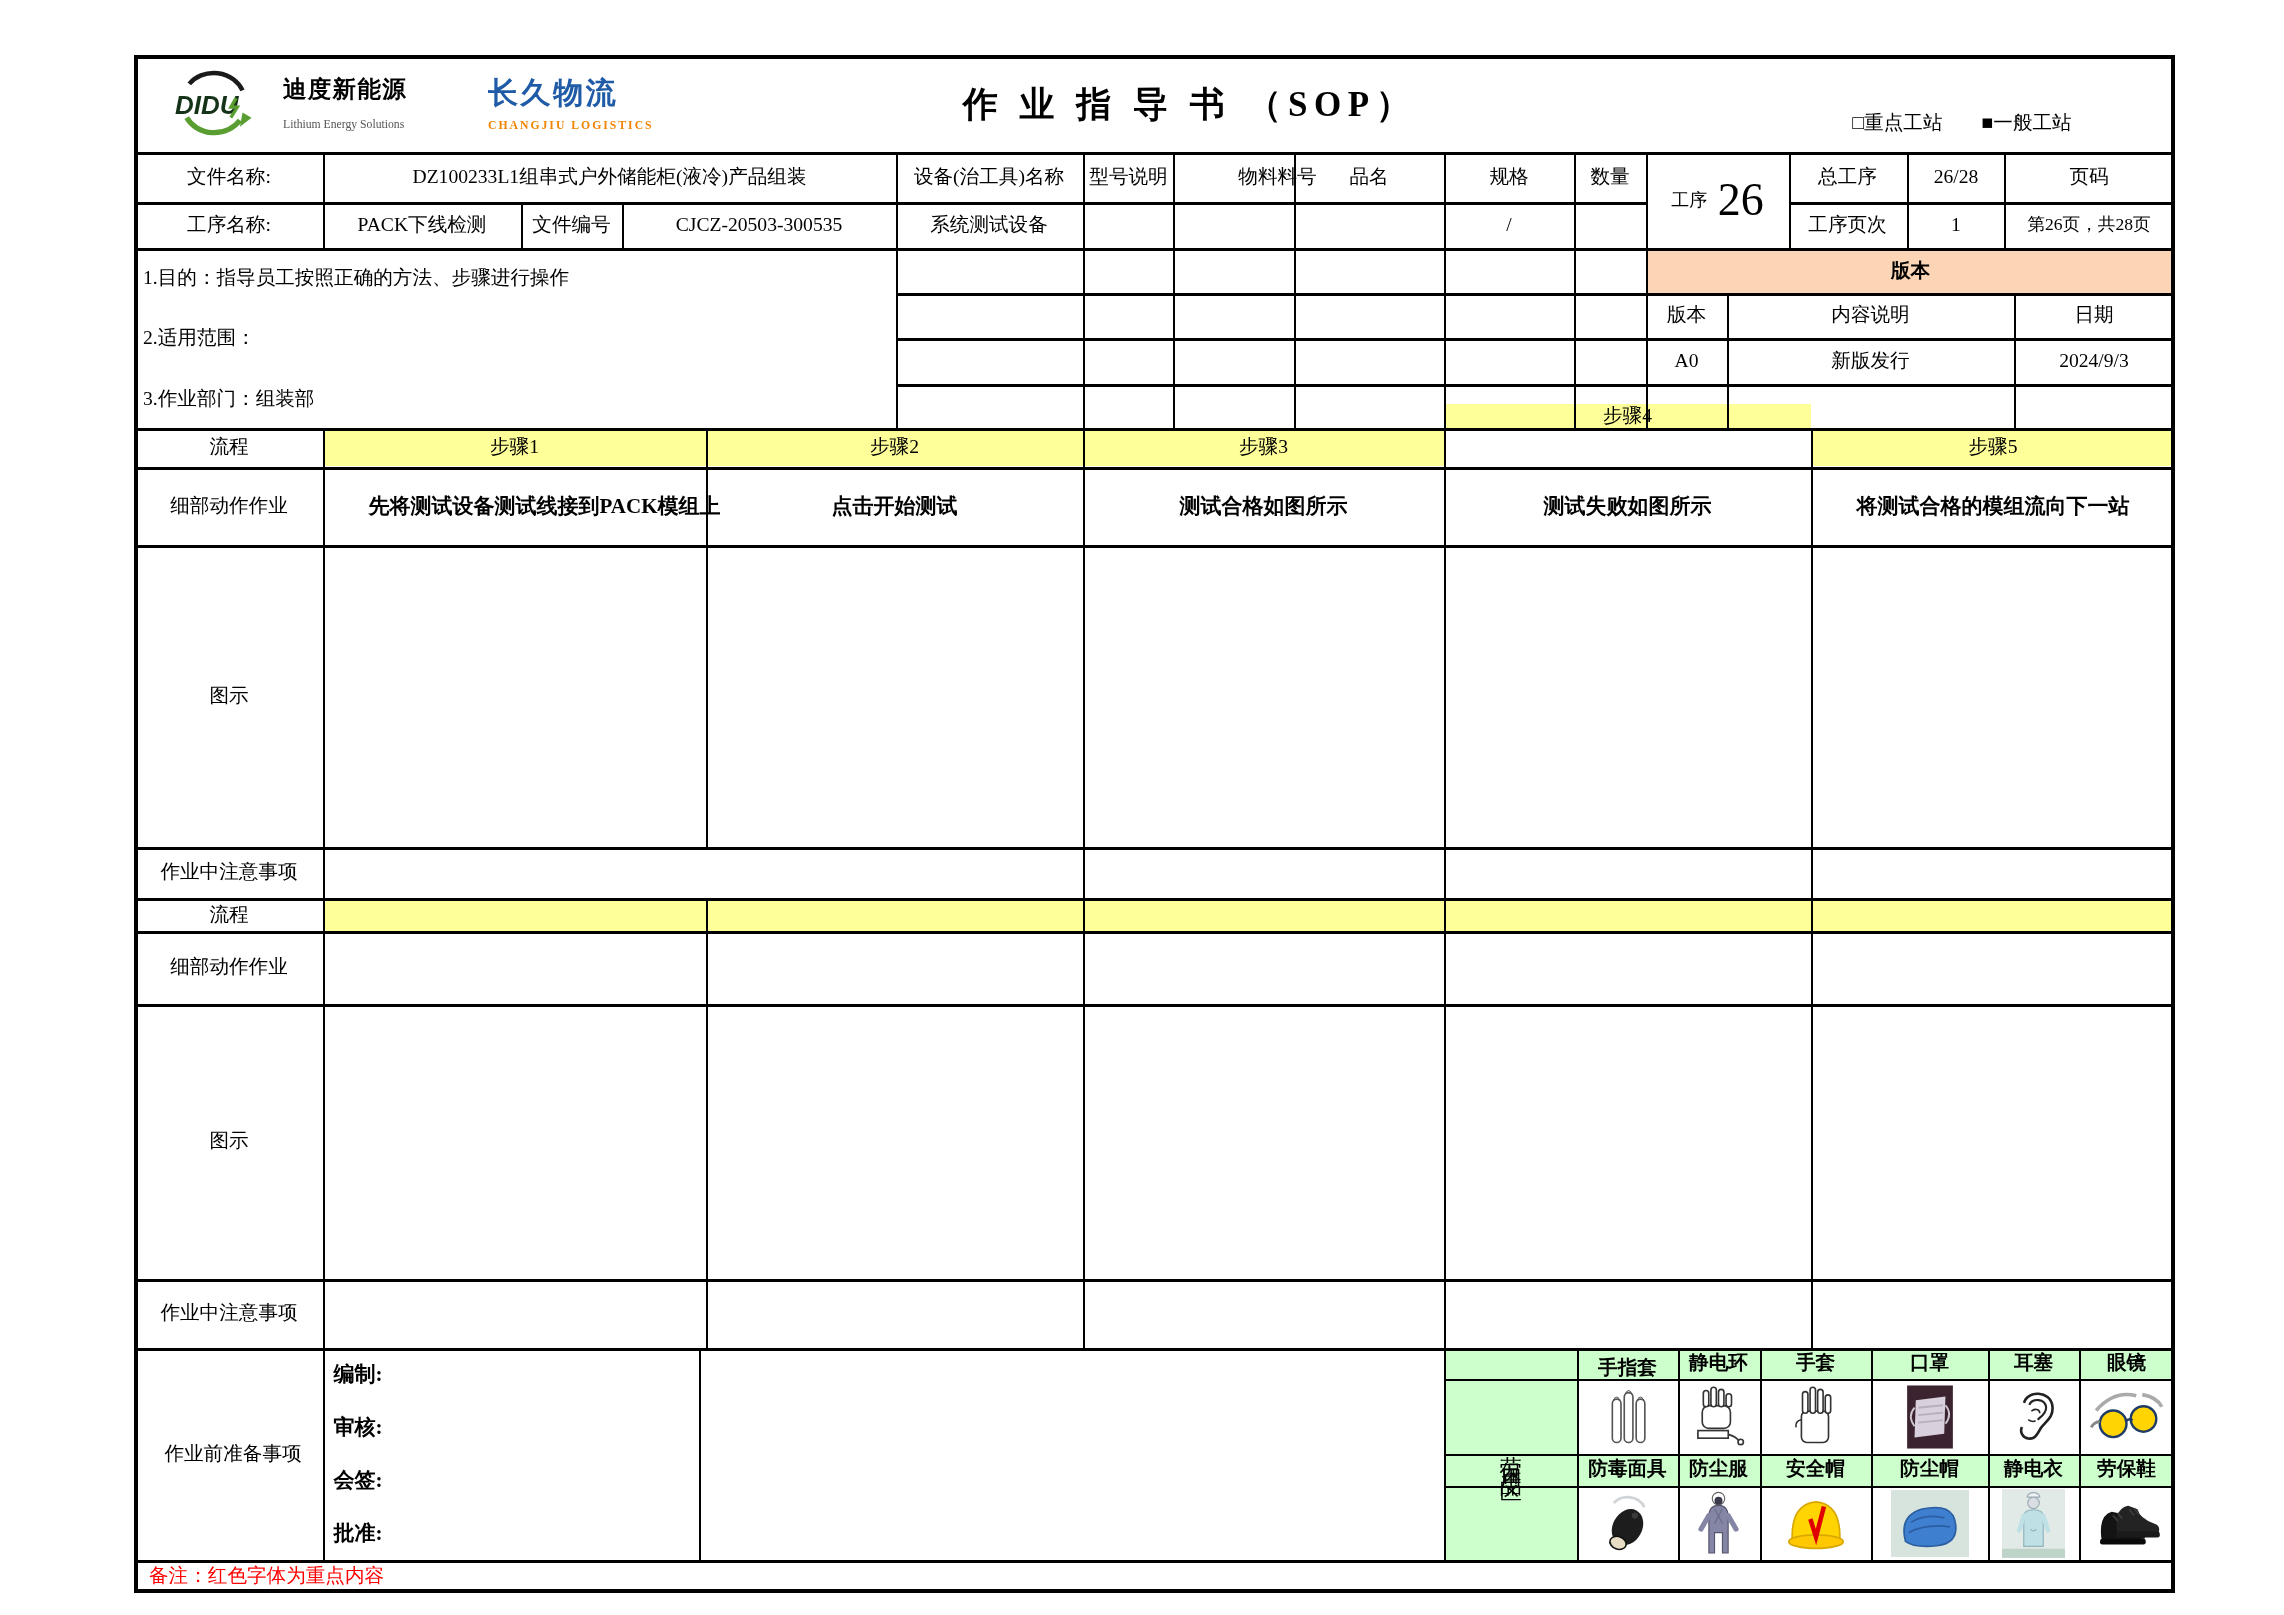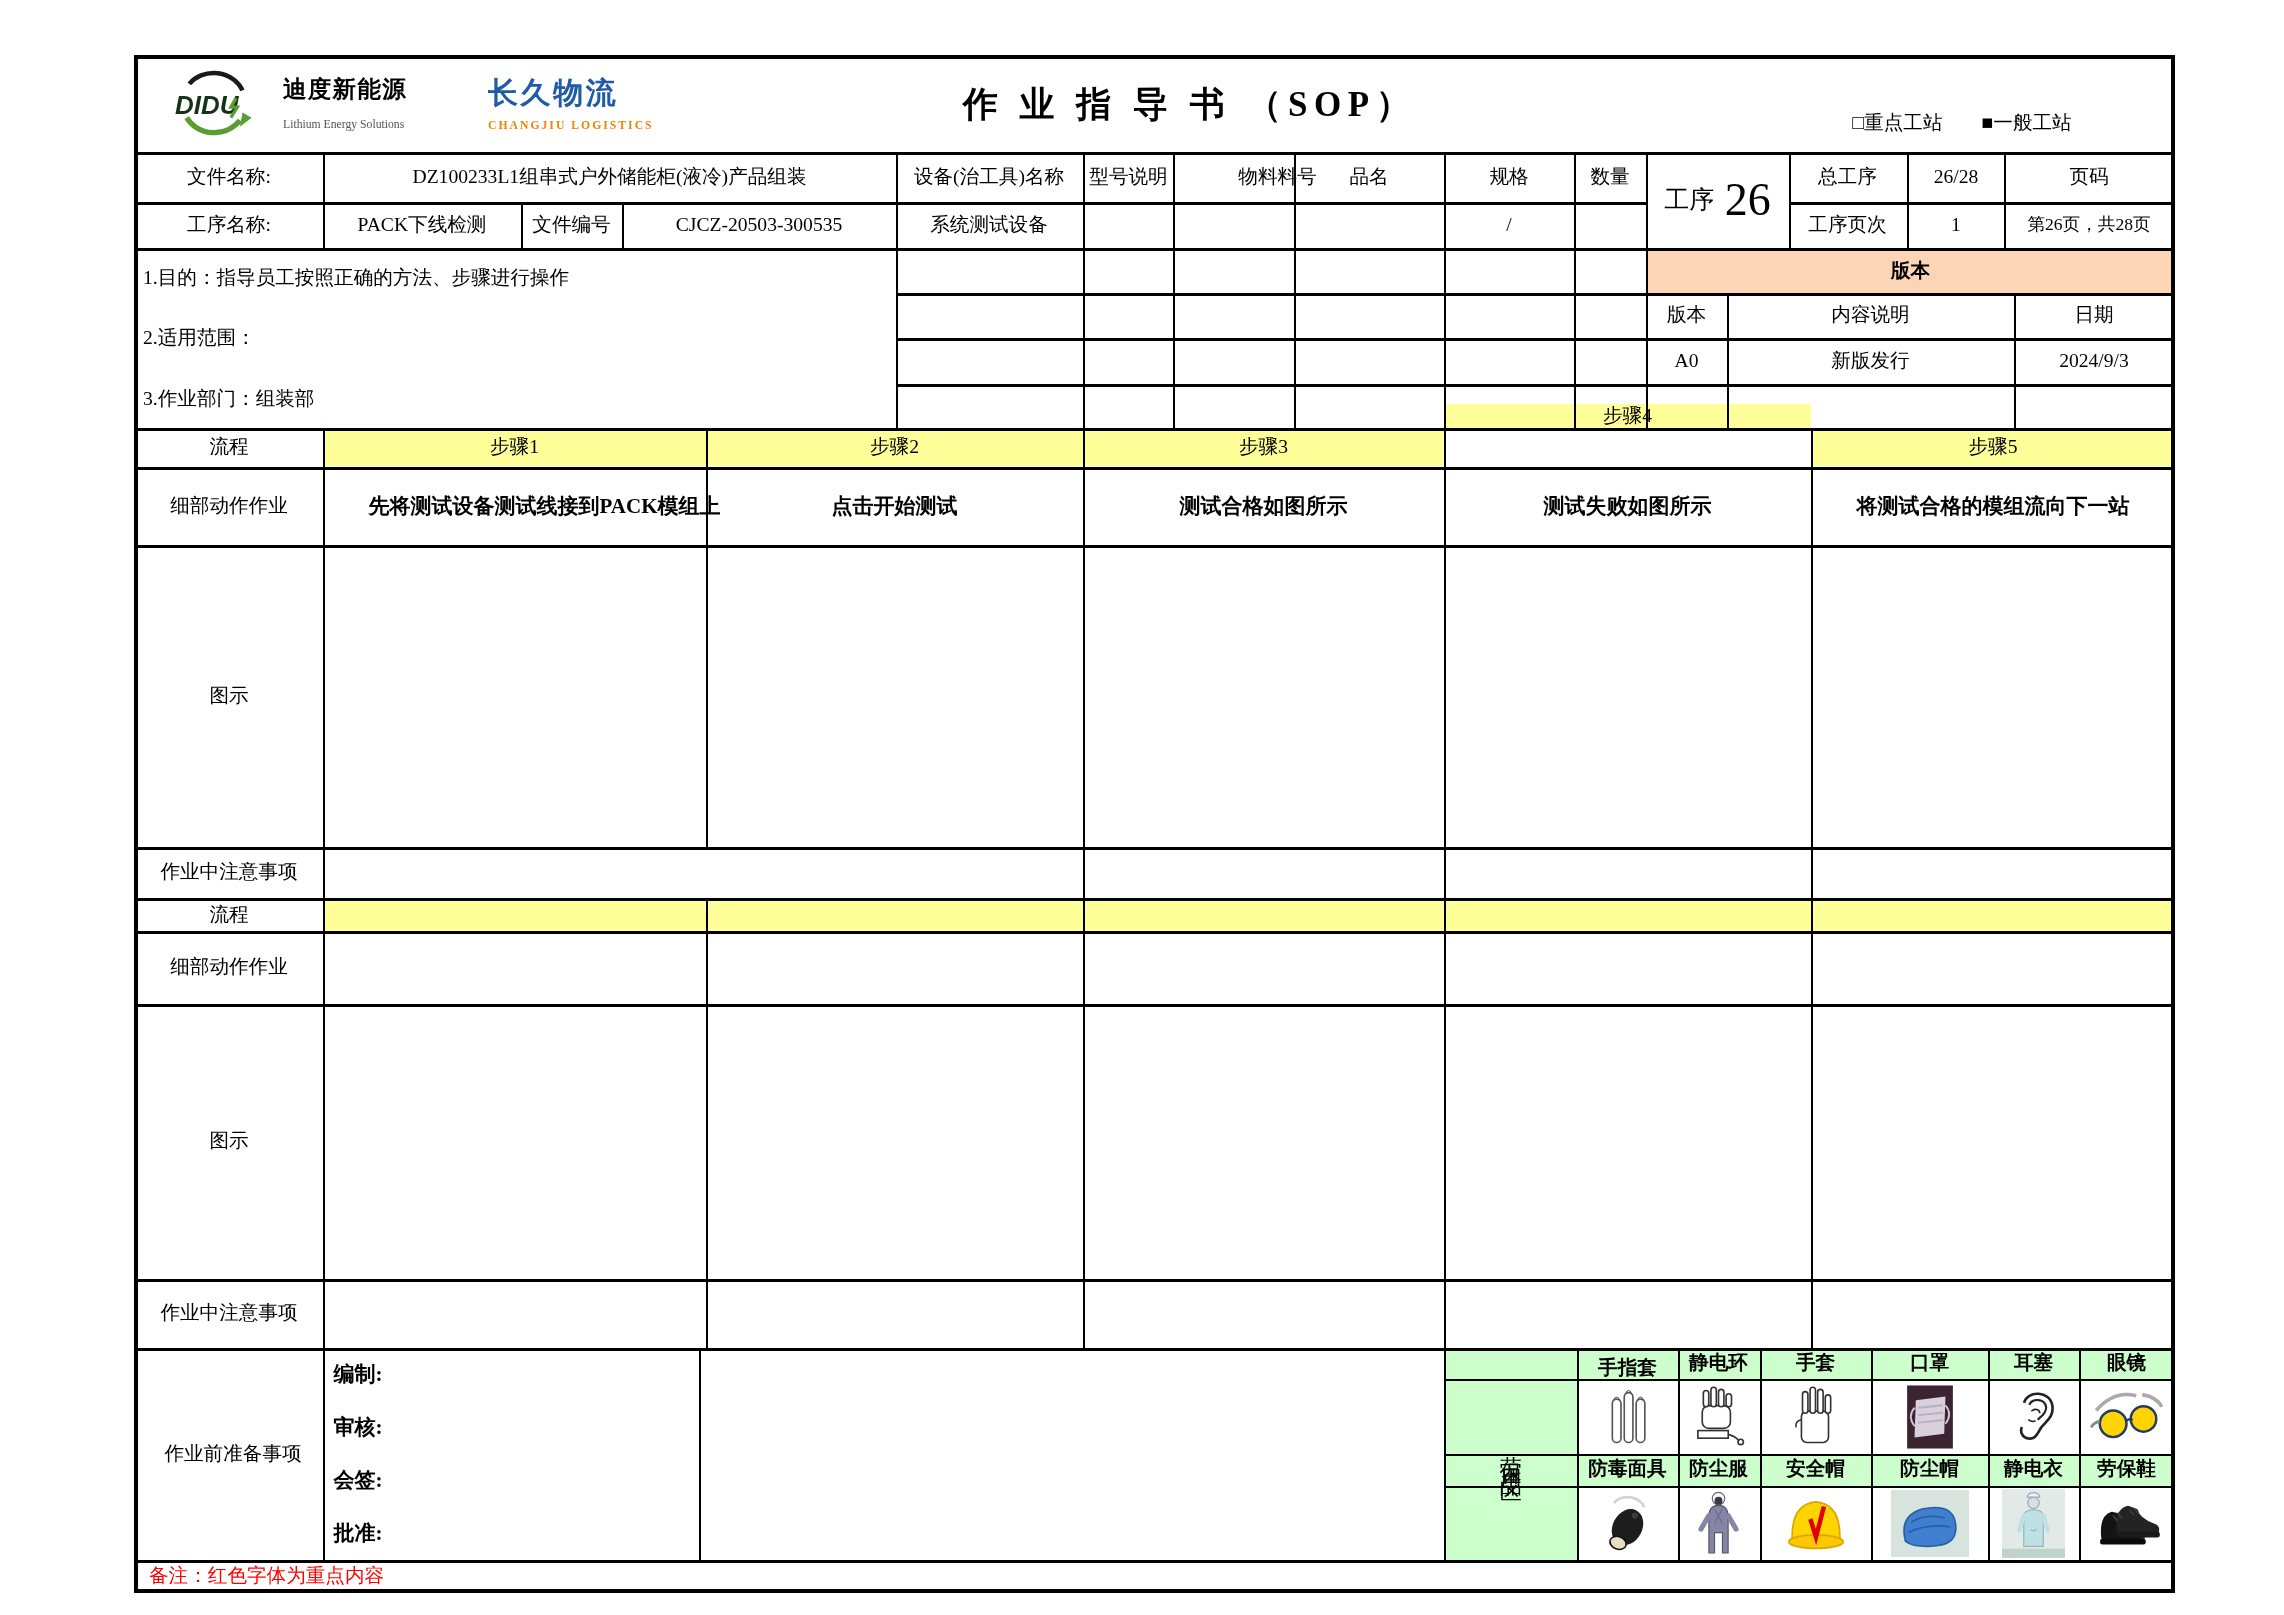--- a/index.html
+++ b/index.html
@@ -59,21 +59,21 @@
 
   <div class="cell" style="left:134px;top:152px;width:190px;height:50px;">文件名称:</div>
   <div class="cell" style="left:323px;top:152px;width:573px;height:50px;">DZ100233L1组串式户外储能柜(液冷)产品组装</div>
   <div class="cell" style="left:896px;top:152px;width:186px;height:50px;">设备(治工具)名称</div>
   <div class="cell" style="left:1083px;top:152px;width:91px;height:50px;">型号说明</div>
   <div class="cell" style="left:1173px;top:152px;width:121px;height:50px;margin-left:44px;">物料料号</div>
   <div class="cell" style="left:1294px;top:152px;width:150px;height:50px;">品名</div>
   <div class="cell" style="left:1444px;top:152px;width:130px;height:50px;">规格</div>
   <div class="cell" style="left:1574px;top:152px;width:72px;height:50px;">数量</div>
   <div class="cell" style="left:1646px;top:152px;width:143px;height:96px;gap:10.4px;">
-    <span style="font-size:25px;">工序</span>
+    <span style="font-size:18px;">工序</span>
     <span style="font-size:46px;">26</span>
   </div>
   <div class="cell" style="left:1789px;top:152px;width:117px;height:50px;">总工序</div>
   <div class="cell" style="left:1907px;top:152px;width:98px;height:50px;">26/28</div>
   <div class="cell" style="left:2004px;top:152px;width:170px;height:50px;">页码</div>
 
   <div class="cell" style="left:134px;top:202px;width:190px;height:46px;">工序名称:</div>
   <div class="cell" style="left:323px;top:202px;width:198px;height:46px;">PACK下线检测</div>
   <div class="cell" style="left:521px;top:202px;width:101px;height:46px;">文件编号</div>
   <div class="cell" style="left:622px;top:202px;width:274px;height:46px;">CJCZ-20503-300535</div>

